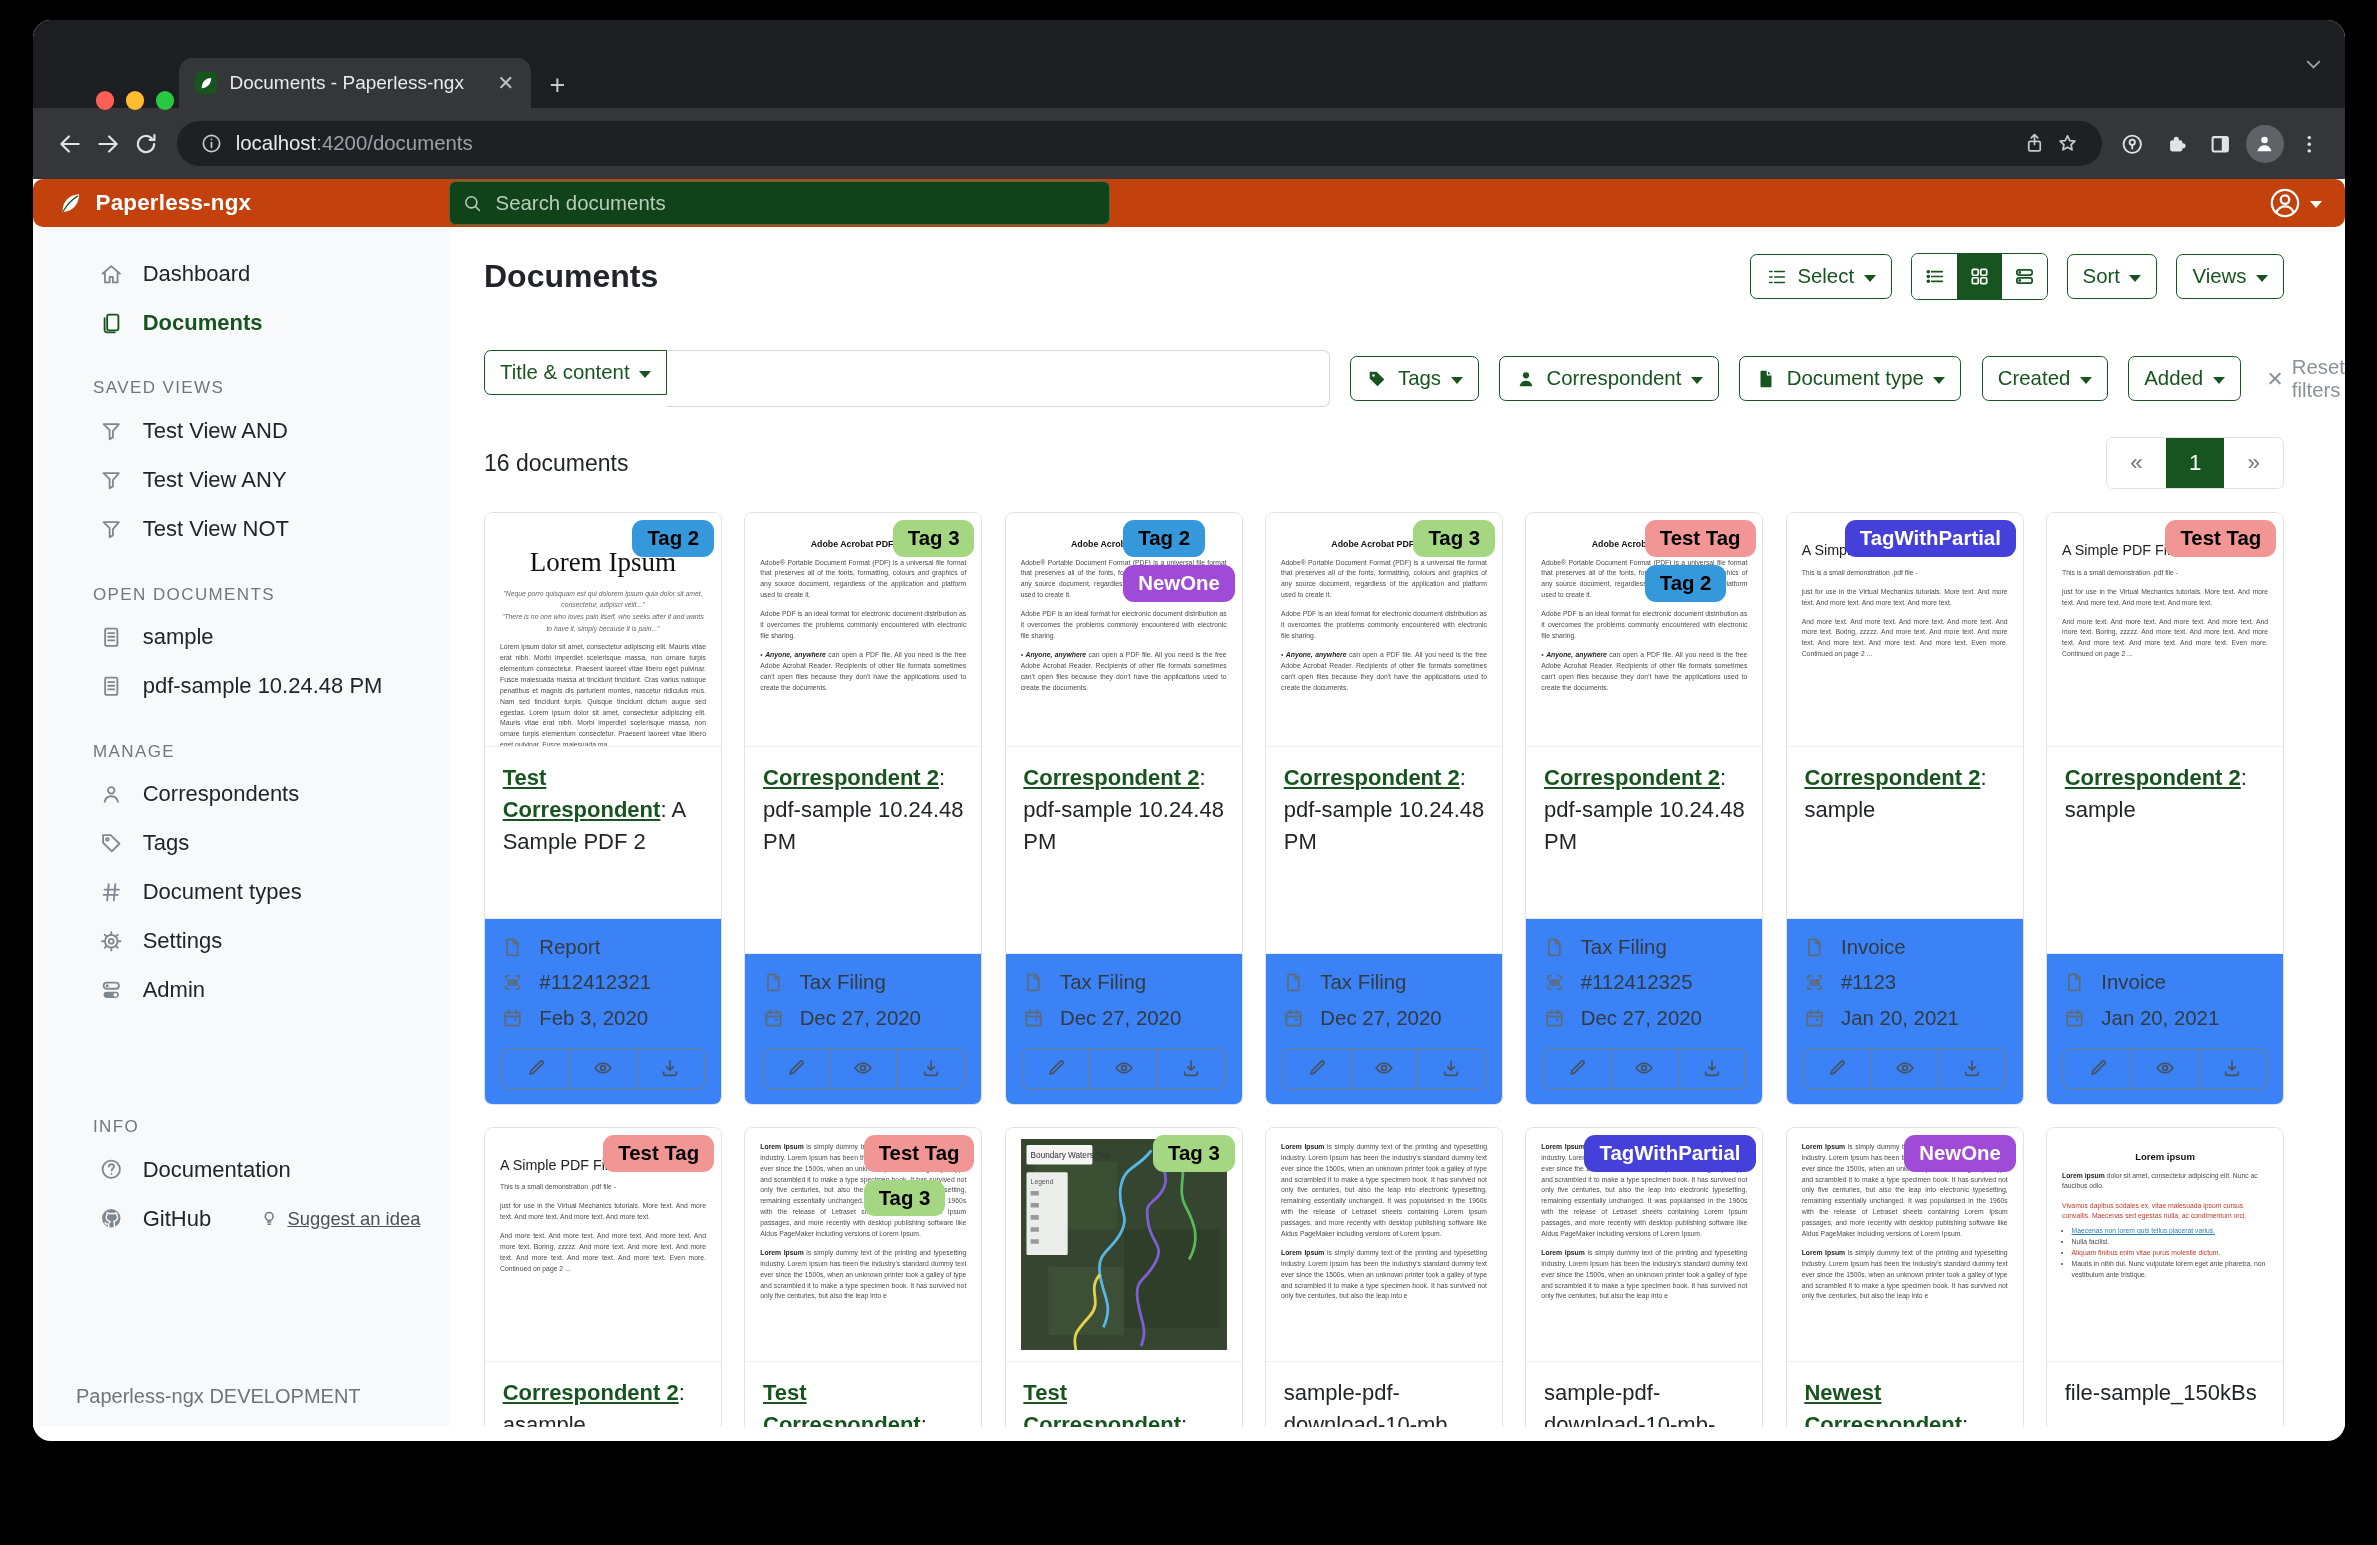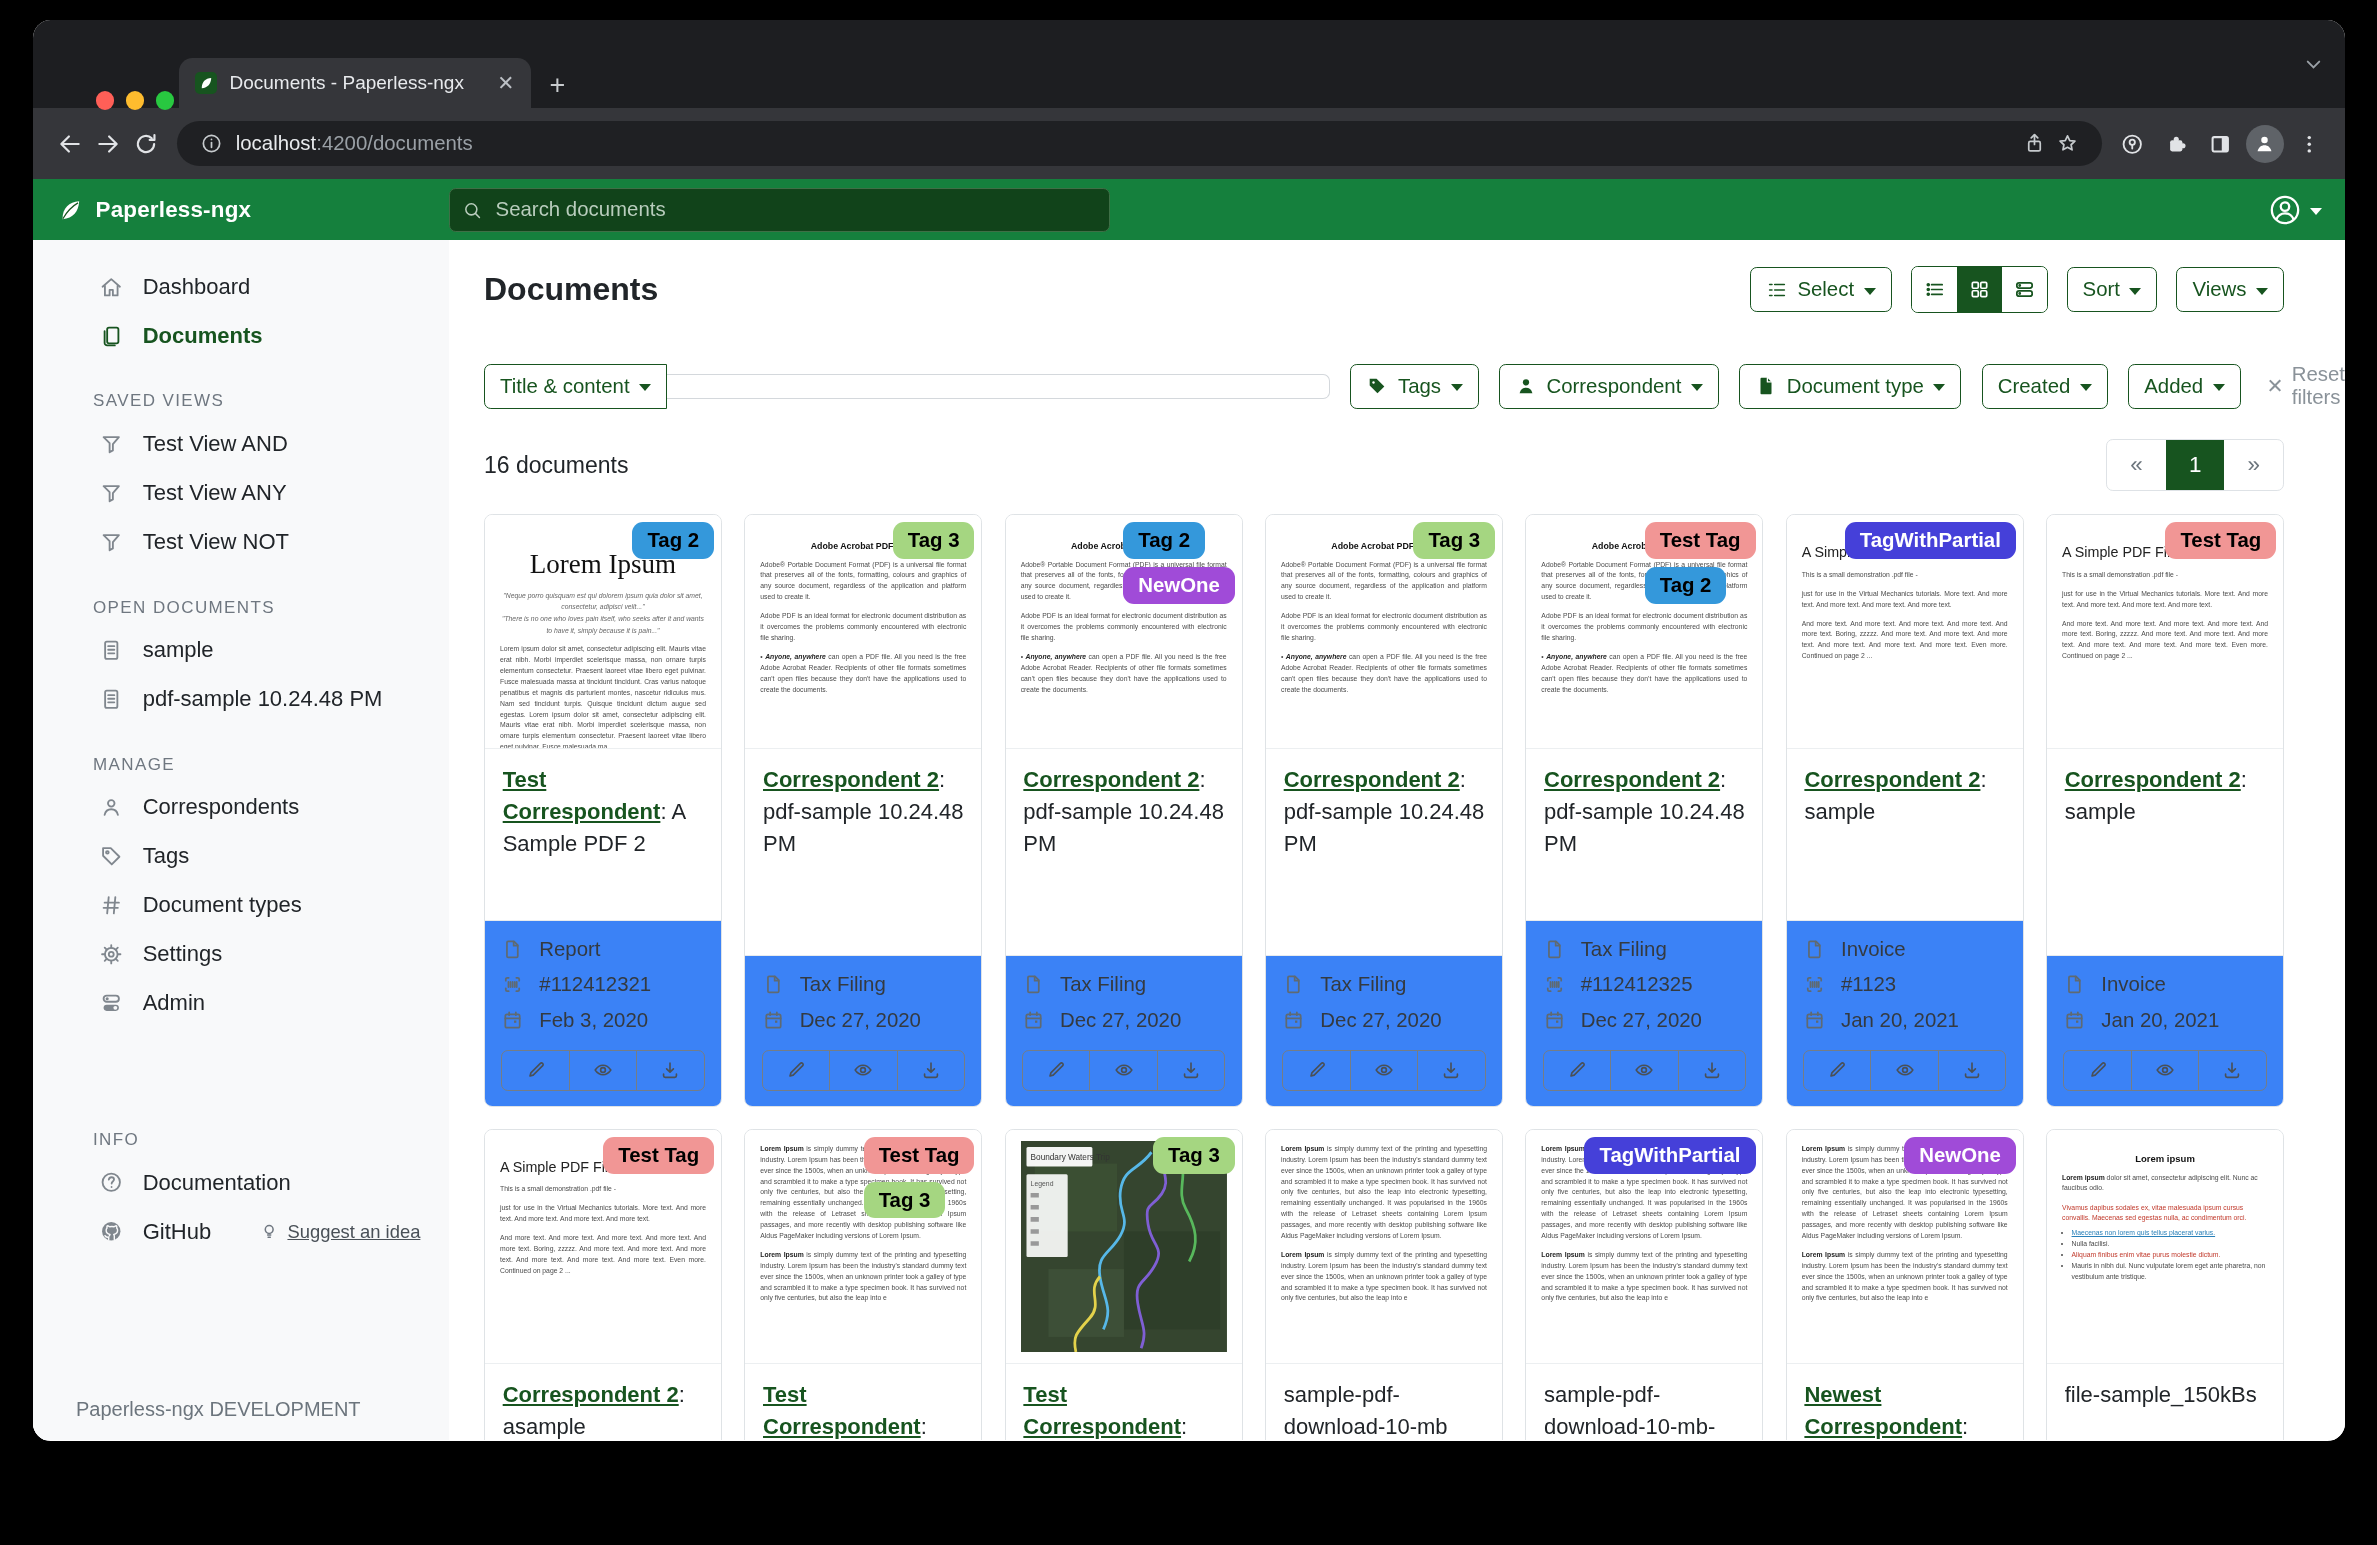--- a/index.html
+++ b/index.html
@@ -24,21 +24,21 @@
   .urlpill .rest{color:#9aa0a6;}
   .pillic{width:33px;height:33px;display:flex;align-items:center;justify-content:center;color:#c6cacd;}
   .pillic svg{width:23px;height:23px;}
   .urltext{flex:1;margin-left:8.2px;white-space:nowrap;overflow:hidden;}
   .chromeright{display:flex;align-items:center;gap:6.8px;}
   .extic{width:37px;height:37px;display:flex;align-items:center;justify-content:center;color:#e1e3e6;}
   .extic svg{width:24.5px;height:24.5px;}
   .avbtn{width:38px;height:38px;border-radius:50%;background:#5f6368;display:flex;align-items:center;justify-content:center;color:#fff;}
   .avbtn svg{width:23px;height:23px;}
   
-  .navbar{height:61px;background:#15803d;display:flex;align-items:center;padding:0 23px;}
+  .navbar{height:48px;background:#c2410c;display:flex;align-items:center;padding:0 23px;border-radius:10px;}
   .brandwrap{width:393px;display:flex;align-items:center;}
   .brandwrap svg{width:28.5px;height:28.5px;color:#fff;}
   .brandname{color:#fff;font-size:22.4px;font-weight:600;margin-left:11px;letter-spacing:0.2px;}
   .gsearch{width:635px;height:42px;background:#11431a;border:1.4px solid #3e6f46;border-radius:6.8px;display:flex;align-items:center;padding:0 12.2px;}
   .gsearch svg{width:20.4px;height:20.4px;color:#b9cdbd;flex:none;}
   .gsearch input{flex:1;background:transparent;border:none;outline:none;color:#e9f1ea;font-size:20.4px;margin-left:11px;font-family:inherit;}
   .gsearch input::placeholder{color:#b9cdbd;}
   .navspacer{flex:1;}
   .navavatar{display:flex;align-items:center;gap:8.2px;color:#fff;}
   .navavatar svg{width:34px;height:34px;}
@@ -60,21 +60,21 @@
   h1{font-size:32px;font-weight:600;color:#212529;margin:0;}
   .ptools{margin-left:auto;display:flex;gap:19px;align-items:center;}
   .btn{border:1.4px solid #17541f;color:#17541f;background:#fff;border-radius:6.8px;font-size:20.4px;padding:0 15px;height:45px;display:inline-flex;align-items:center;gap:9.5px;font-weight:500;white-space:nowrap;}
   .btn svg{width:22px;height:22px;}
   .caret{width:0;height:0;border-left:6.1px solid transparent;border-right:6.1px solid transparent;border-top:7.5px solid currentColor;margin-top:2.7px;}
   .vtoggle{display:flex;border:1.4px solid #17541f;border-radius:6.8px;overflow:hidden;height:45px;}
   .vseg{width:45px;display:flex;align-items:center;justify-content:center;color:#17541f;background:#fff;}
   .vseg svg{width:23px;height:23px;}
   .vseg.active{background:#17541f;color:#fff;}
   .filterrow{margin-top:50px;display:flex;gap:20.4px;align-items:center;}
-  .combo{display:flex;height:45px;align-items:center;}
+  .combo{display:flex;height:57px;}
   .combo .btn{border-radius:6.8px 0 0 6.8px;height:45px;}
   .combo input{width:632px;border:1.4px solid #d4d8dc;border-left:none;border-radius:0 6.8px 6.8px 0;font-size:20.4px;padding:0 15px;color:#212529;outline:none;font-family:inherit;}
   .reset{display:flex;align-items:center;gap:8.2px;color:#8a9299;font-size:20.4px;margin-left:5.4px;}
   .countrow{margin-top:30px;display:flex;align-items:center;}
   .count{font-size:23px;color:#212529;}
   .pager{margin-left:auto;display:flex;border:1.4px solid #dee2e6;border-radius:6.8px;overflow:hidden;background:#fff;}
   .pcell{min-width:45px;height:50px;display:flex;align-items:center;justify-content:center;font-size:22.4px;color:#6c757d;padding:0 6.8px;}
   .pcell.active{background:#17541f;color:#fff;}
   .grid{margin-top:23px;display:grid;grid-template-columns:repeat(7,1fr);gap:22.4px;}
   .card{border:1.4px solid #dfe3e6;border-radius:8.2px;background:#fff;display:flex;flex-direction:column;overflow:hidden;min-height:476px;position:relative;}

